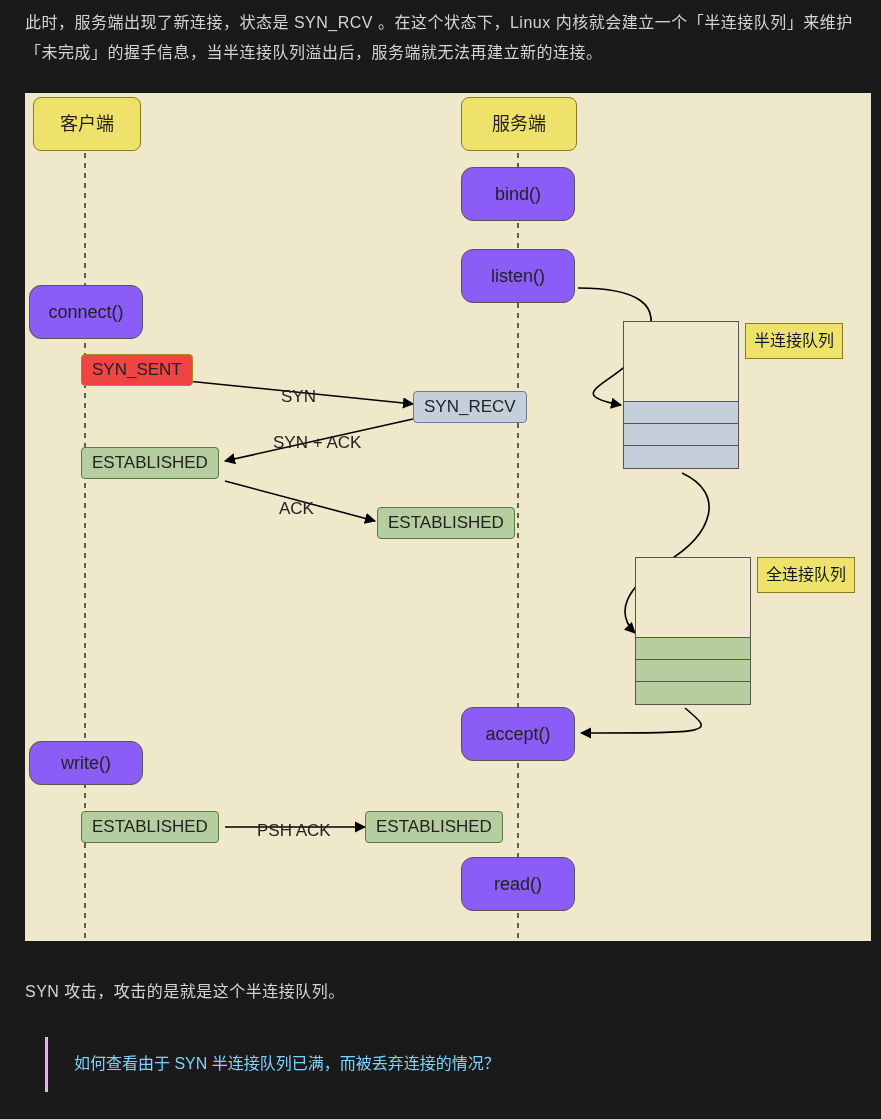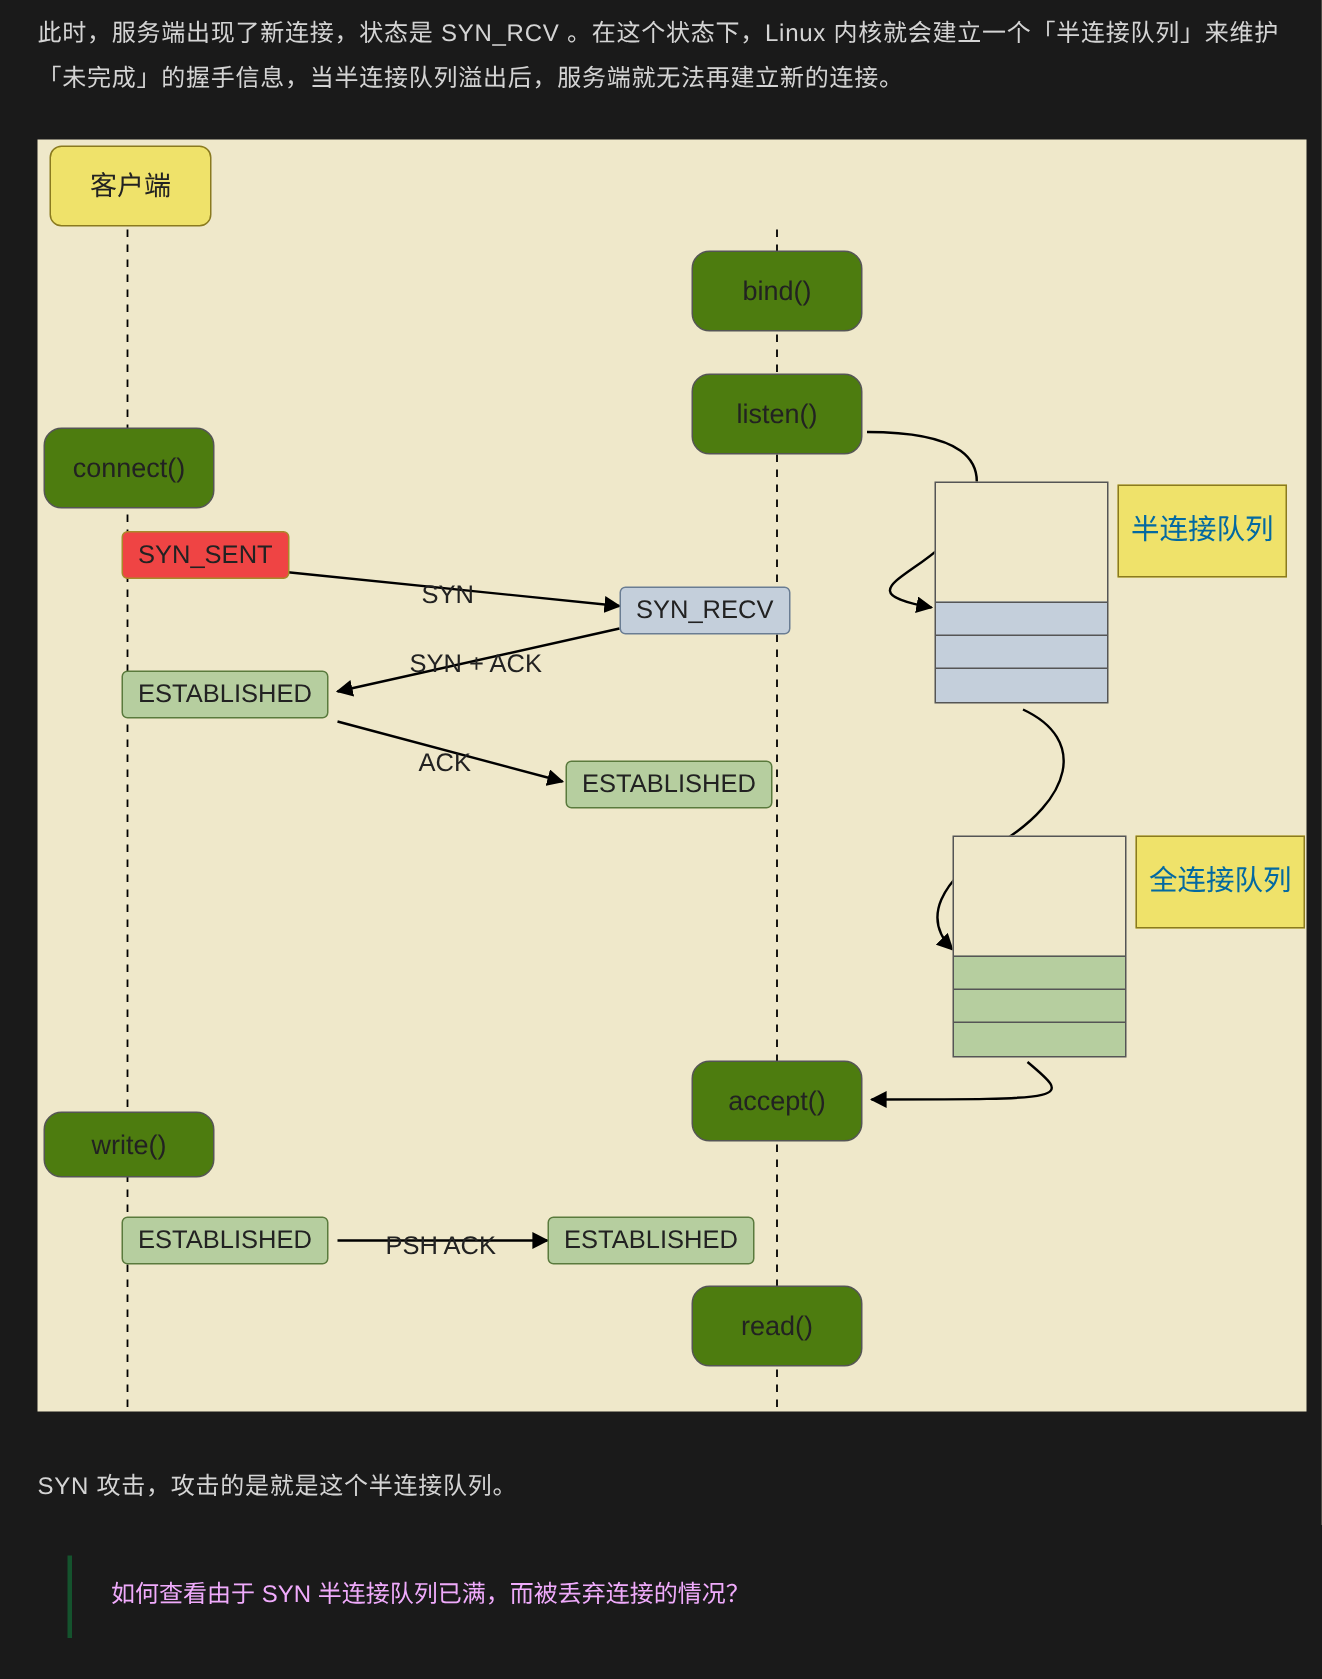--- a/index.html
+++ b/index.html
@@ -4,29 +4,29 @@
 <style>
   html,body{margin:0;padding:0;background:#1a1a1a;color:#d4d4d4;font-family:-apple-system,"Segoe UI","Helvetica Neue",Arial,"Noto Sans CJK SC",sans-serif;font-size:16px;line-height:1.9}
   .page{width:881px;box-sizing:border-box;padding:8px 25px 40px 25px}
   p{margin:0 0 24px 0;color:#d4d4d4;letter-spacing:.5px}
   .diagram-wrap{width:846px;height:848px;background:#efe8ca;position:relative;margin-bottom:36px}
   .node{position:absolute;border:1px solid #737373;border-radius:10px;background:#efe8ca;color:#222;display:flex;align-items:center;justify-content:center;font-size:18px;padding:0 18px;box-sizing:border-box;white-space:nowrap}
   .node.yellow{background:#efe26a;border-color:#8a7a1f;border-radius:8px}
   .node.y-state{background:#ef4444;border-color:#a88a2a;border-radius:4px;padding:0 10px;font-size:17px}
   .node.blue{background:#c4cfdb;border-color:#6a7d93;border-radius:4px;padding:0 10px;font-size:17px}
   .node.green{background:#b6ce9f;border-color:#5a7a3d;border-radius:4px;padding:0 10px;font-size:17px}
-  .node.call{background:#4d7c0f;border-color:#555;border-radius:12px}
+  .node.call{background:#8b5cf6;border-color:#555;border-radius:12px}
   .queue{position:absolute;border:1px solid #555;background:#efe8ca;box-sizing:border-box}
   .queue .slot{position:absolute;left:0;right:0;height:22px;border-top:1px solid #555}
   .queue .slot.blue{background:#c4cfdb}
   .queue .slot.green{background:#b6ce9f}
-  .qlabel{position:absolute;background:#efe26a;border:1px solid #8a7a1f;color:#0369a1;font-size:19px;padding:12px 8px}
+  .qlabel{position:absolute;background:#efe26a;border:1px solid #8a7a1f;color:#0f172a;font-size:16px;padding:2px 8px}
   .lbl{position:absolute;color:#222;font-size:17px}
   svg.overlay{position:absolute;left:0;top:0;width:846px;height:848px;pointer-events:none}
-  .quote{border-left:3px solid #14532d;padding:12px 0 12px 26px;margin:30px 0 0 20px;color:#f0abfc}
+  .quote{border-left:3px solid #f0abfc;padding:12px 0 12px 26px;margin:30px 0 0 20px;color:#7dd3fc}
 </style>
 </head>
 <body>
 
 <div class="page">
 
   <p>此时，服务端出现了新连接，状态是  SYN_RCV 。在这个状态下，Linux 内核就会建立一个「半连接队列」来维护「未完成」的握手信息，当半连接队列溢出后，服务端就无法再建立新的连接。</p>
 
   <div class="diagram-wrap">
 
@@ -49,20 +49,21 @@
       <line x1="200" y1="734" x2="340" y2="734" stroke="#000" stroke-width="1.6" marker-end="url(#arr)"></line>
 
       <path d="M553 195 C610 195 640 210 620 250 C600 290 530 300 596 312" fill="none" stroke="#000" stroke-width="1.6" marker-end="url(#arr)"></path>
 
       <path d="M657 380 C700 400 690 440 640 470 C600 495 590 520 610 540" fill="none" stroke="#000" stroke-width="1.6" marker-end="url(#arr)"></path>
 
       <path d="M660 615 C690 640 690 640 556 640" fill="none" stroke="#000" stroke-width="1.6" marker-end="url(#arr)"></path>
     </svg>
 
     <div class="node yellow" style="left:8px;top:4px;width:108px;height:54px">客户端</div>
+    <div class="node yellow" style="left:436px;top:4px;width:116px;height:54px">服务端</div>
 
     <div class="node call" style="left:436px;top:74px;width:114px;height:54px">bind()</div>
     <div class="node call" style="left:4px;top:192px;width:114px;height:54px">connect()</div>
 
     <div class="node call" style="left:436px;top:156px;width:114px;height:54px">listen()</div>
 
     <div class="node y-state" style="left:56px;top:261px;height:32px">SYN_SENT</div>
     <div class="node blue" style="left:388px;top:298px;height:32px">SYN_RECV</div>
     <div class="node green" style="left:56px;top:354px;height:32px">ESTABLISHED</div>
     <div class="node green" style="left:352px;top:414px;height:32px">ESTABLISHED</div>

